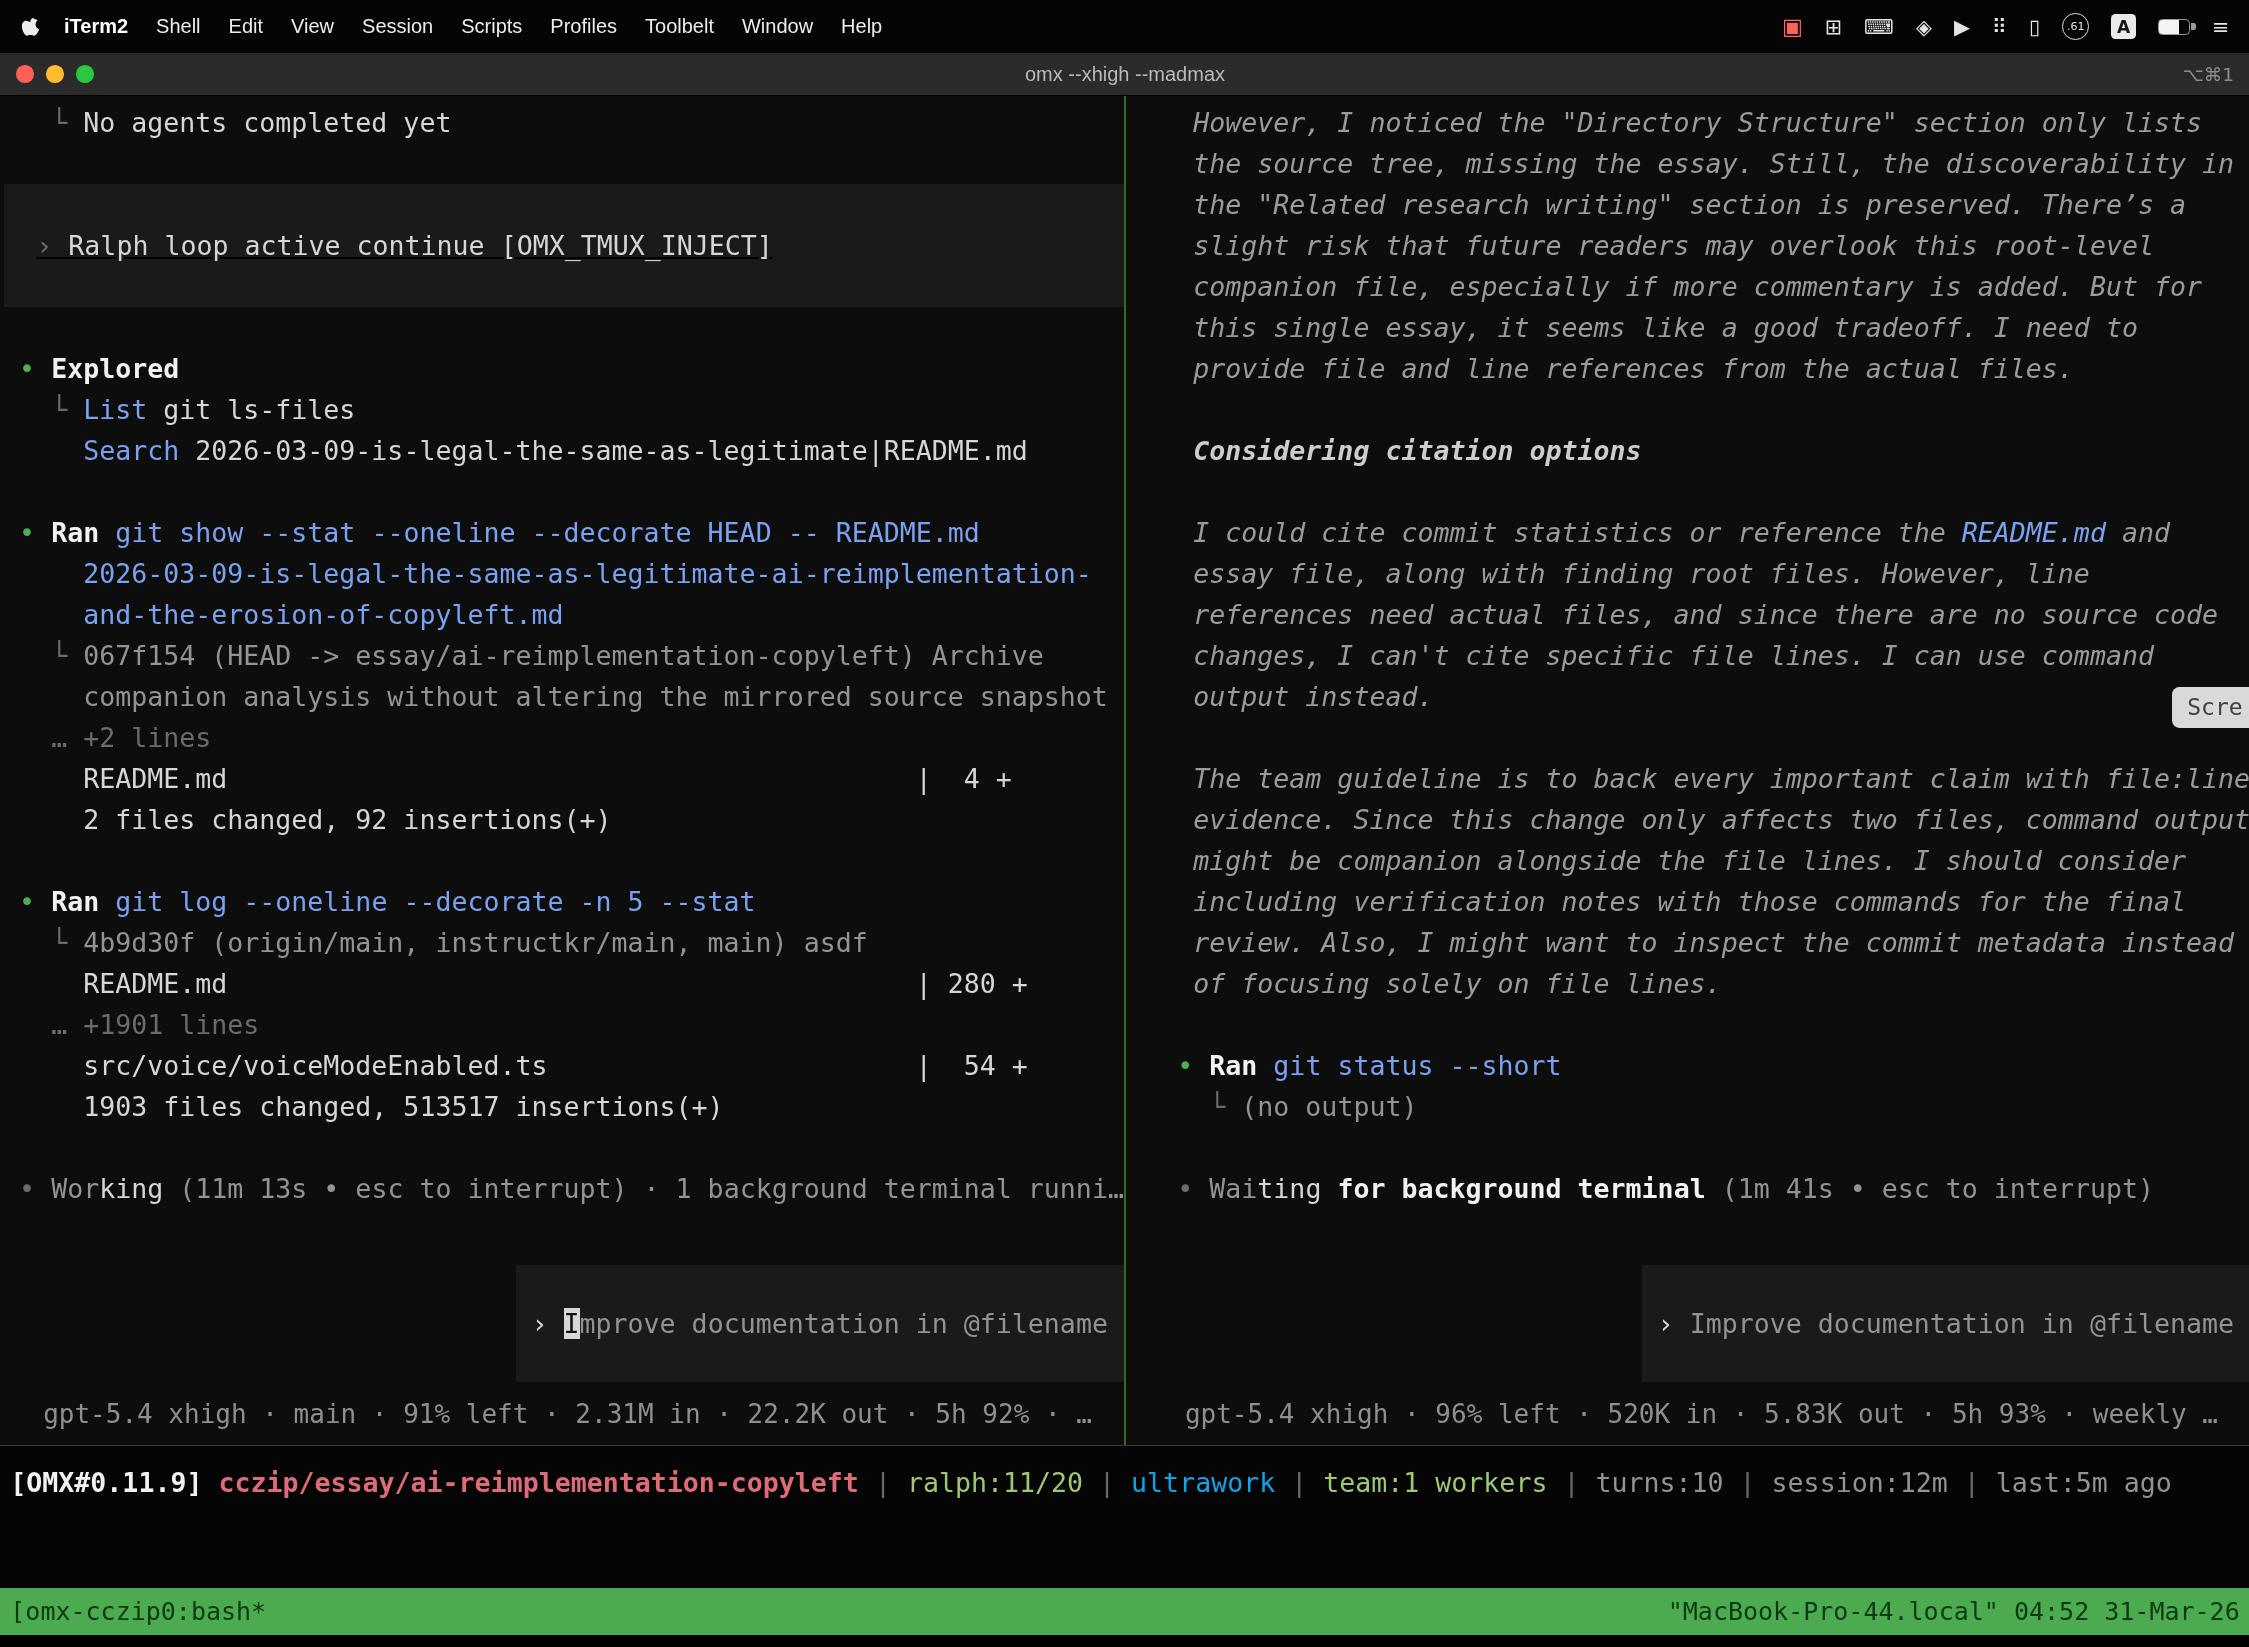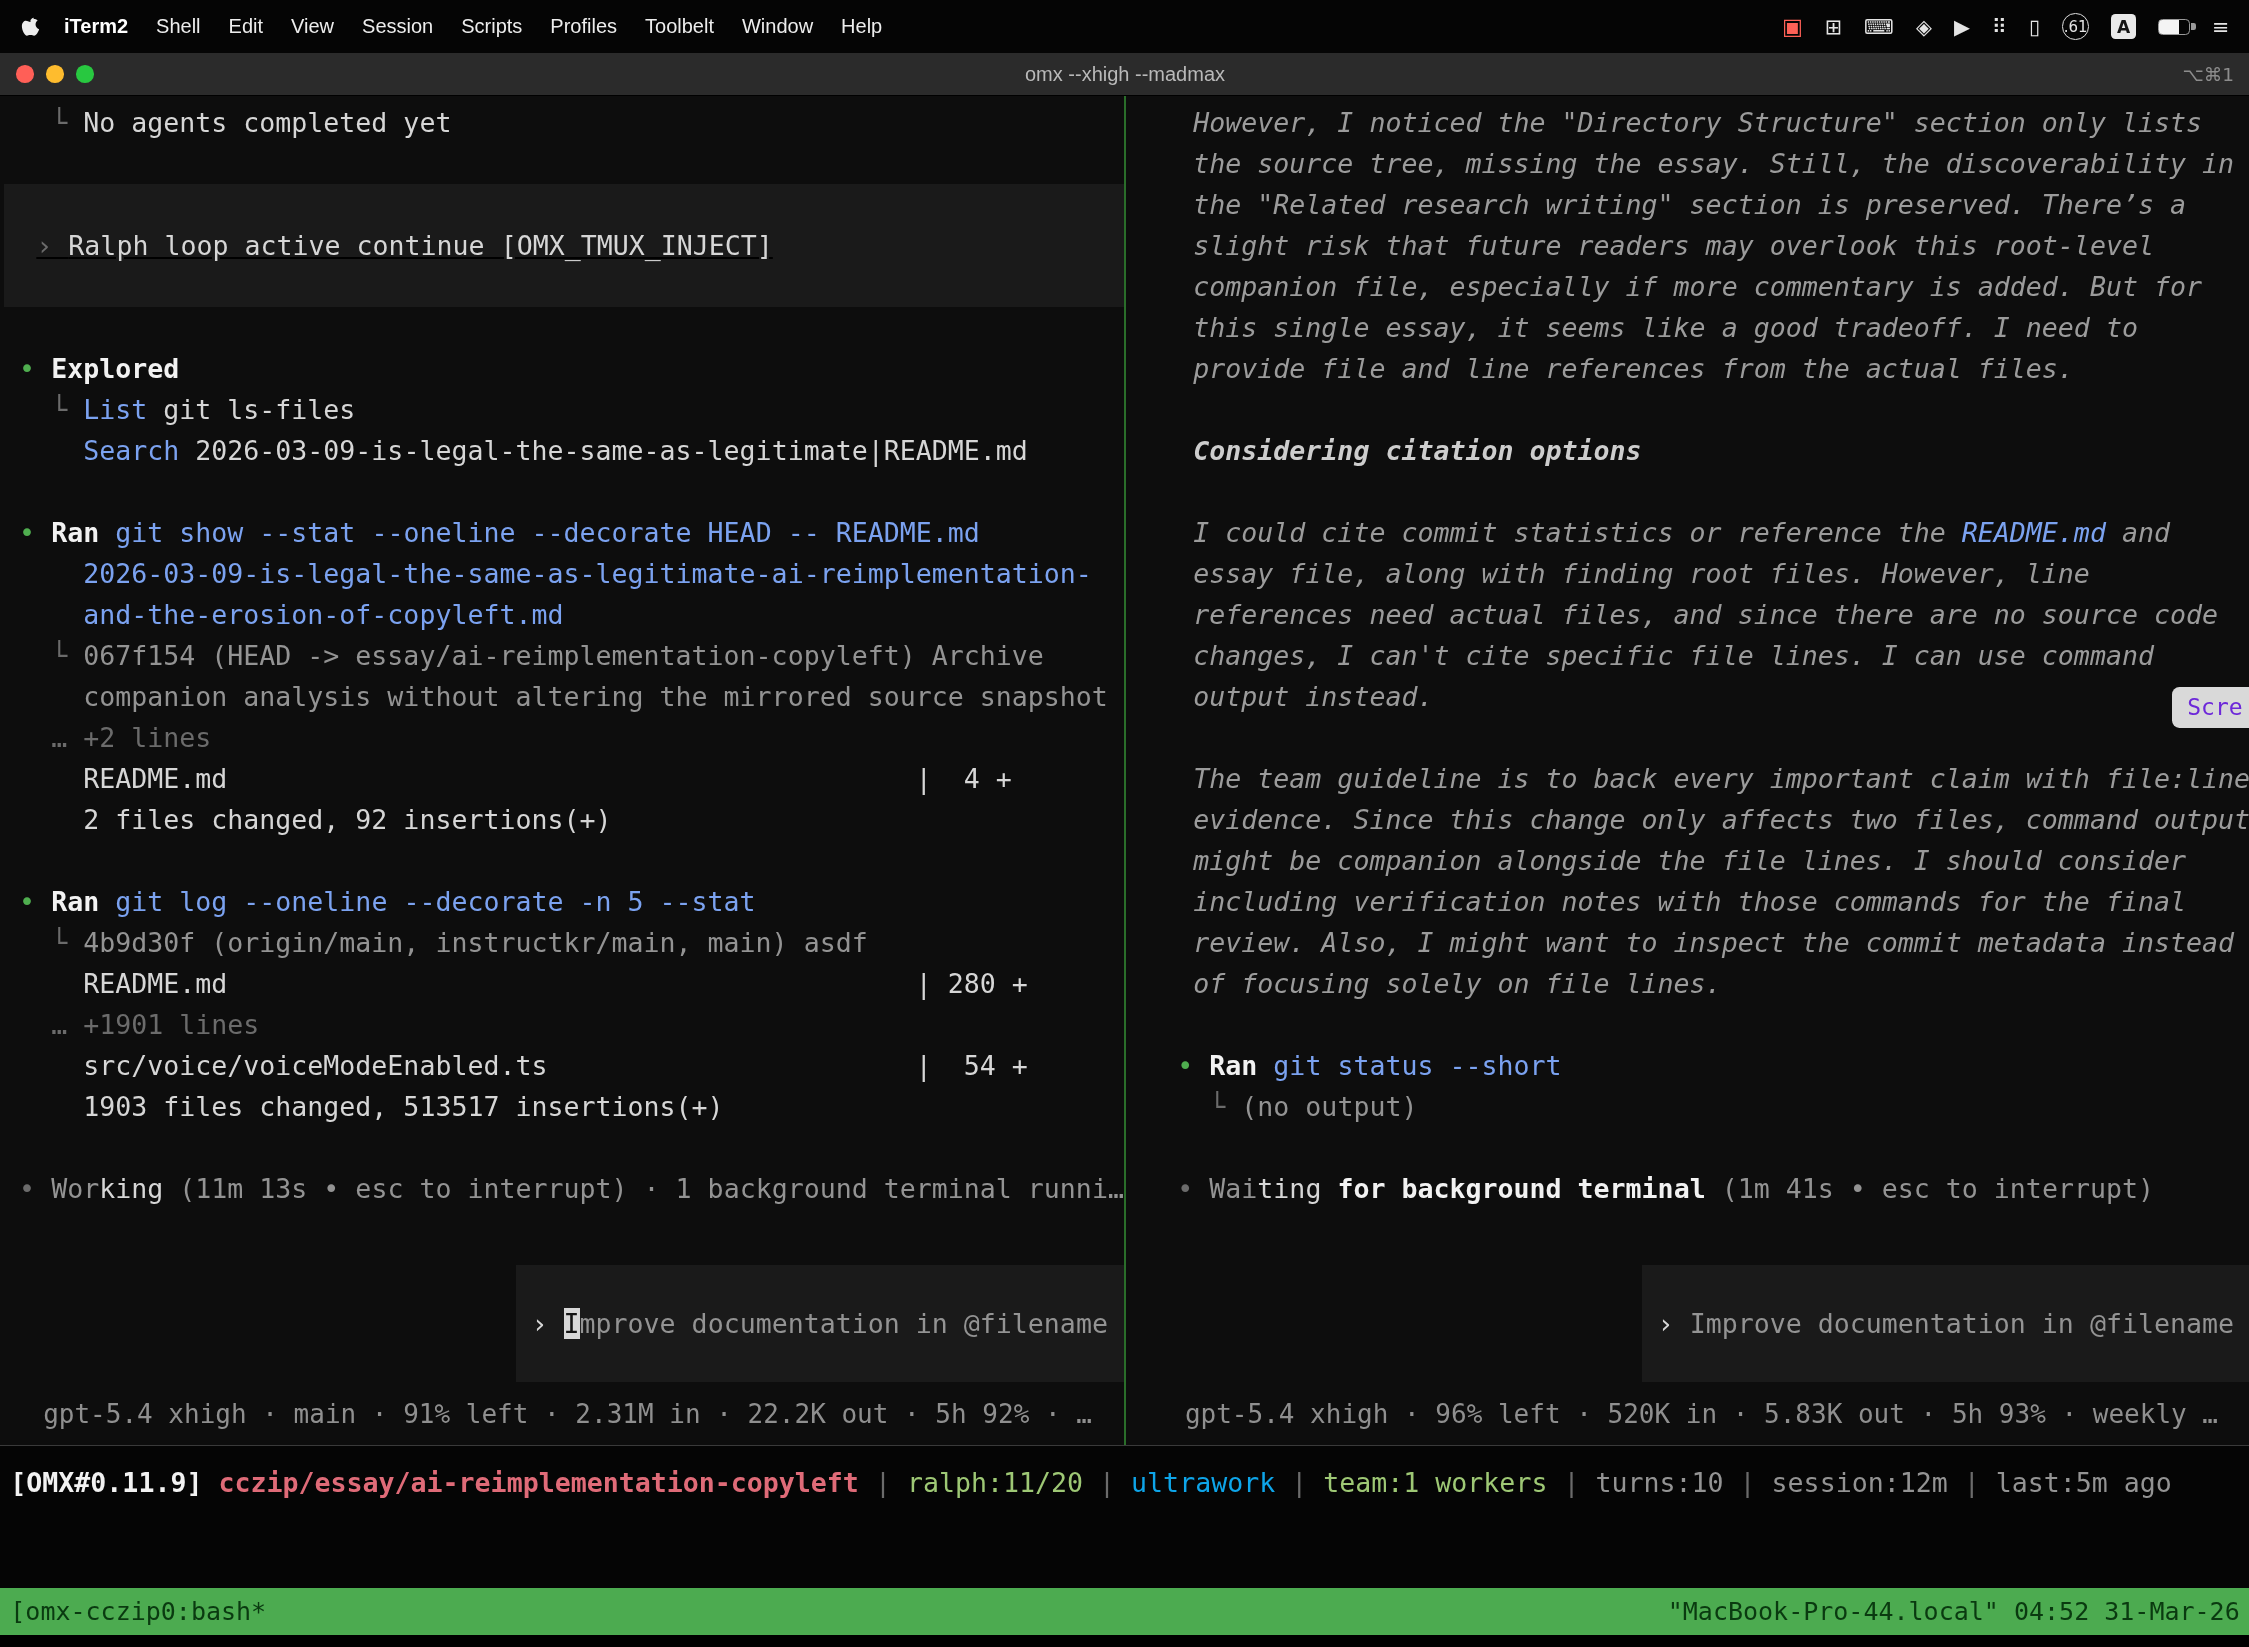--- a/index.html
+++ b/index.html
@@ -16,21 +16,21 @@
     padding:0 20.7px; color:#f0f0f0;
     font-family:"Liberation Sans","DejaVu Sans",sans-serif; font-size:20px;
   }
   .apple-logo { display:flex; align-items:center; margin-right:10.3px; }
   .menu-item { padding:0 14px; color:#ededed; }
   .menu-item.app-name { font-weight:bold; color:#fff; }
   .menu-status { margin-left:auto; display:flex; align-items:center; gap:22px;
     font-family:"DejaVu Sans","Liberation Sans",sans-serif; font-size:20.7px; color:#e4e4e4; }
   .status-icon { display:inline-flex; align-items:center; justify-content:center; }
   .icon-screen-recording-icon { color:#ff6157; font-size:22px; }
-  .icon-cpu-gauge-icon { border:1.5px solid #dedede; border-radius:50%; width:26.6px; height:26.6px; font-size:15px; }
+  .icon-cpu-gauge-icon { border:1.5px solid #dedede; border-radius:50%; width:26.6px; height:26.6px; font-size:11px; }
   .icon-input-source-icon { background:#e9e9e9; color:#141414; border-radius:4.4px; width:25px; height:25px; font-size:17px; font-weight:bold; }
   .icon-battery-icon { width:32px; height:16px; border:1.5px solid #9a9a9a; border-radius:4.4px; position:relative;
     background:linear-gradient(to right,#f4f4f4 0 68%,transparent 68%); }
   .icon-battery-icon::after { content:""; position:absolute; right:-6.6px; top:3px; width:4.4px; height:7.4px;
     background:#9a9a9a; border-radius:0 2.2px 2.2px 0; }
 
   
   .titlebar {
     height:43px; background:#2b2b2b; border-bottom:0.7px solid #000;
     display:flex; align-items:center; position:relative;
@@ -65,21 +65,21 @@
   .s-gr { color:#4fae4f; }
   .s-rd { color:#df6b78;font-weight:bold; }
   .s-mg { color:#0ea5e9; }
   .s-grt{ color:#9ec875; }
   .s-ig { color:#9b9b9b; font-style:italic; }
   .s-ib { color:#cdcdcd; font-style:italic; font-weight:bold; }
   .s-ibl{ color:#7ba2f0; font-style:italic; }
   .cursor { background:#d8d8d8; color:#141414; }
 
   .side-tooltip {
-    position:absolute; right:0; top:591px; background:#d9d9d9; color:#6d28d9;
+    position:absolute; right:0; top:591px; background:#d9d9d9; color:#404040;
     font-size:23px; padding:7.4px 7.4px 7.4px 14.8px; border-radius:7.4px 0 0 7.4px;
   }
 
   
   .omx-bar { height:143px; border-top:1.5px solid #3a3a3a; background:#050505;
     padding:20.7px 10.3px 0; font-size:26.6px; }
   #omx-line { white-space:pre; overflow:hidden; }
   .tmux-bar { height:47px; background:#4cab50; color:#0a3a10; font-size:25px;
     display:flex; align-items:center; justify-content:space-between; padding:0 10.3px;
     white-space:pre; overflow:hidden; }

